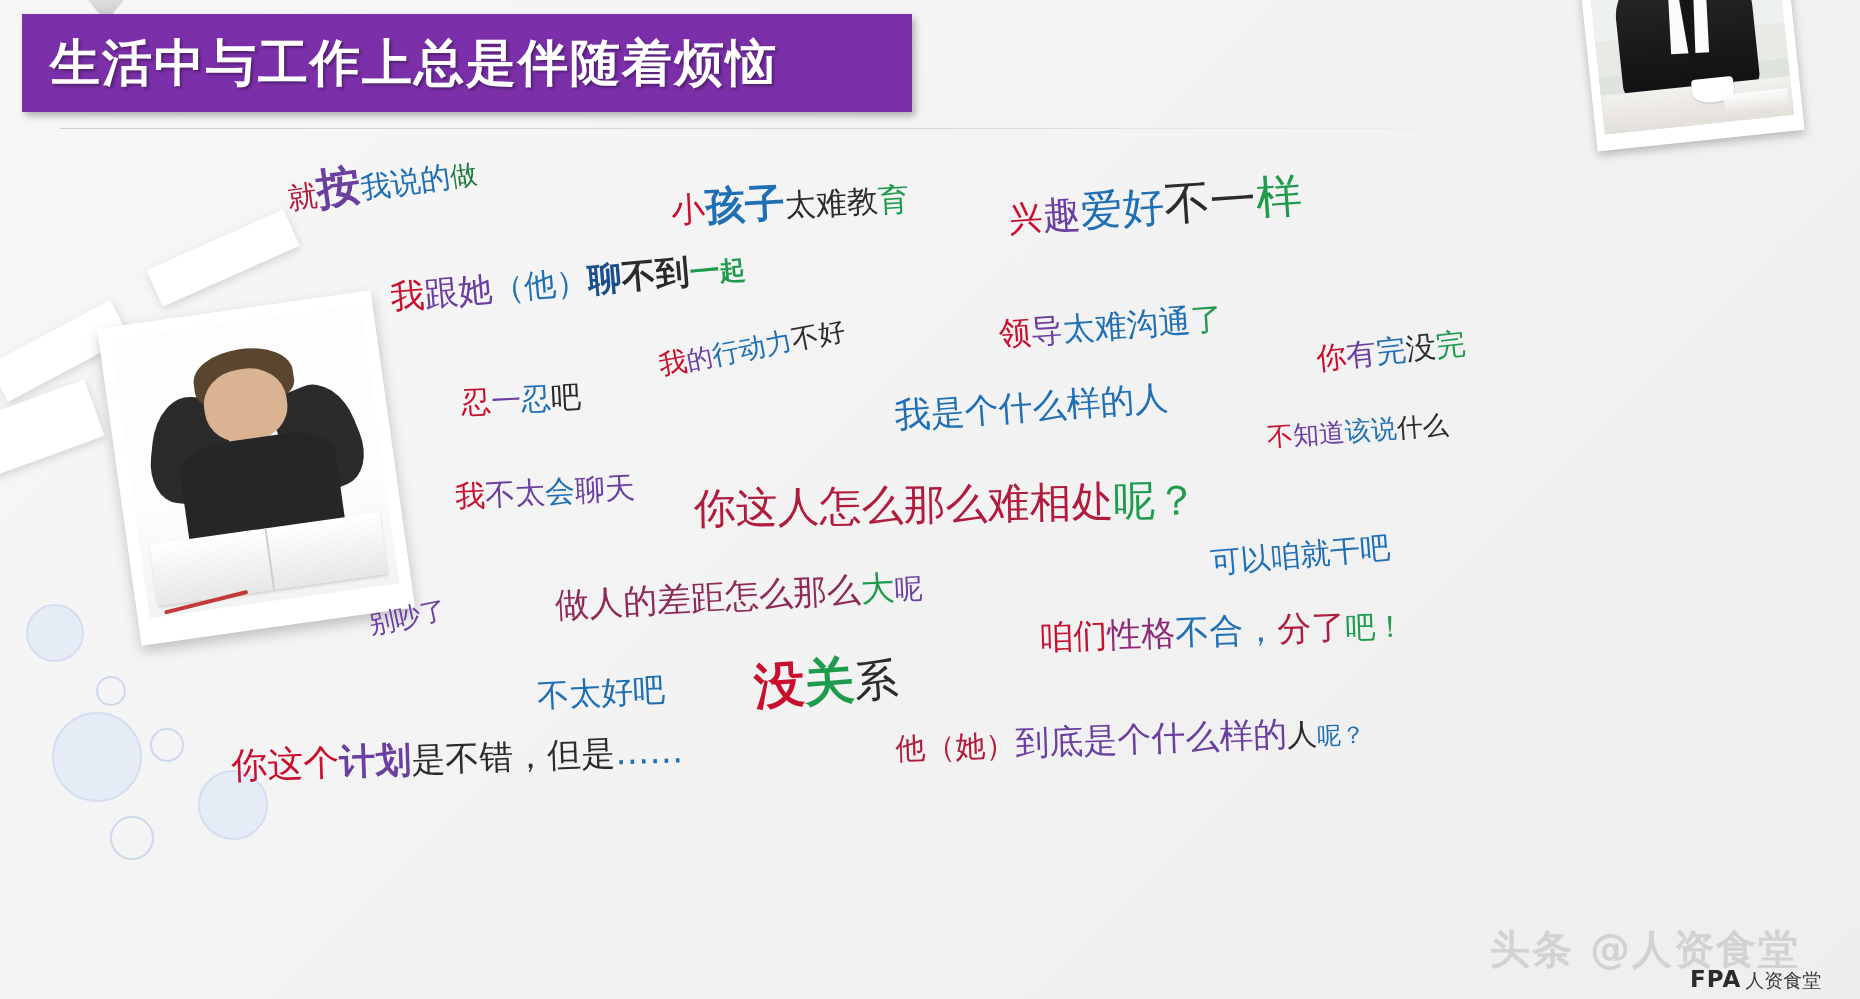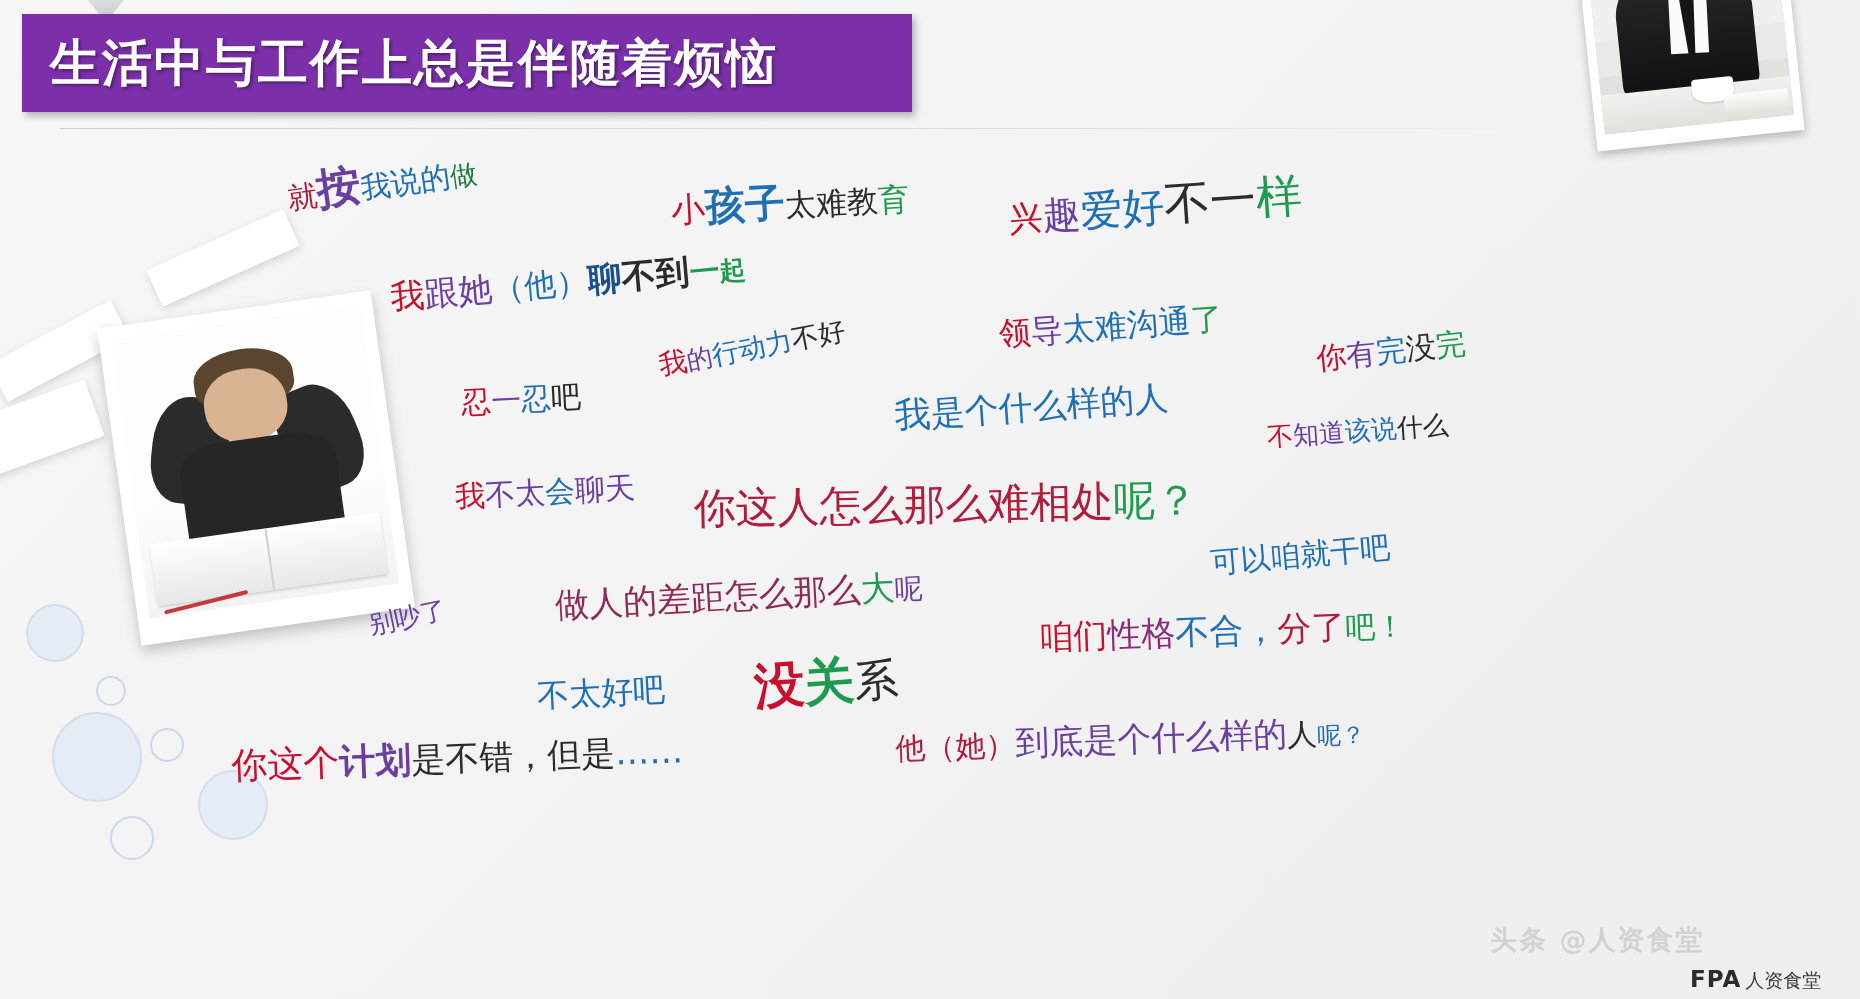--- a/index.html
+++ b/index.html
@@ -138,21 +138,21 @@
   
   #cloud{position:absolute;inset:0;}
   .phrase{
     position:absolute;white-space:nowrap;line-height:1;
     font-family:"DejaVu Sans","Liberation Sans",sans-serif;
   }
   .phrase span{display:inline;}
 
   
   #wm-toutiao{
-    position:absolute;left:1490px;top:922px;font-size:27px;font-weight:bold;
+    position:absolute;left:1490px;top:922px;font-size:40px;font-weight:bold;
     color:#c9c9c9;opacity:.75;letter-spacing:2px;white-space:nowrap;
     font-family:"DejaVu Sans","Liberation Sans",sans-serif;
   }
   #wm-fpa{
     position:absolute;left:1690px;top:966px;white-space:nowrap;
     font-family:"DejaVu Sans","Liberation Sans",sans-serif;
   }
   #wm-fpa .fpa{font-size:23px;font-weight:bold;color:#2b2b2b;letter-spacing:1px;}
   #wm-fpa .cn{font-size:19px;color:#3a3a3a;margin-left:4px;}
 </style>

